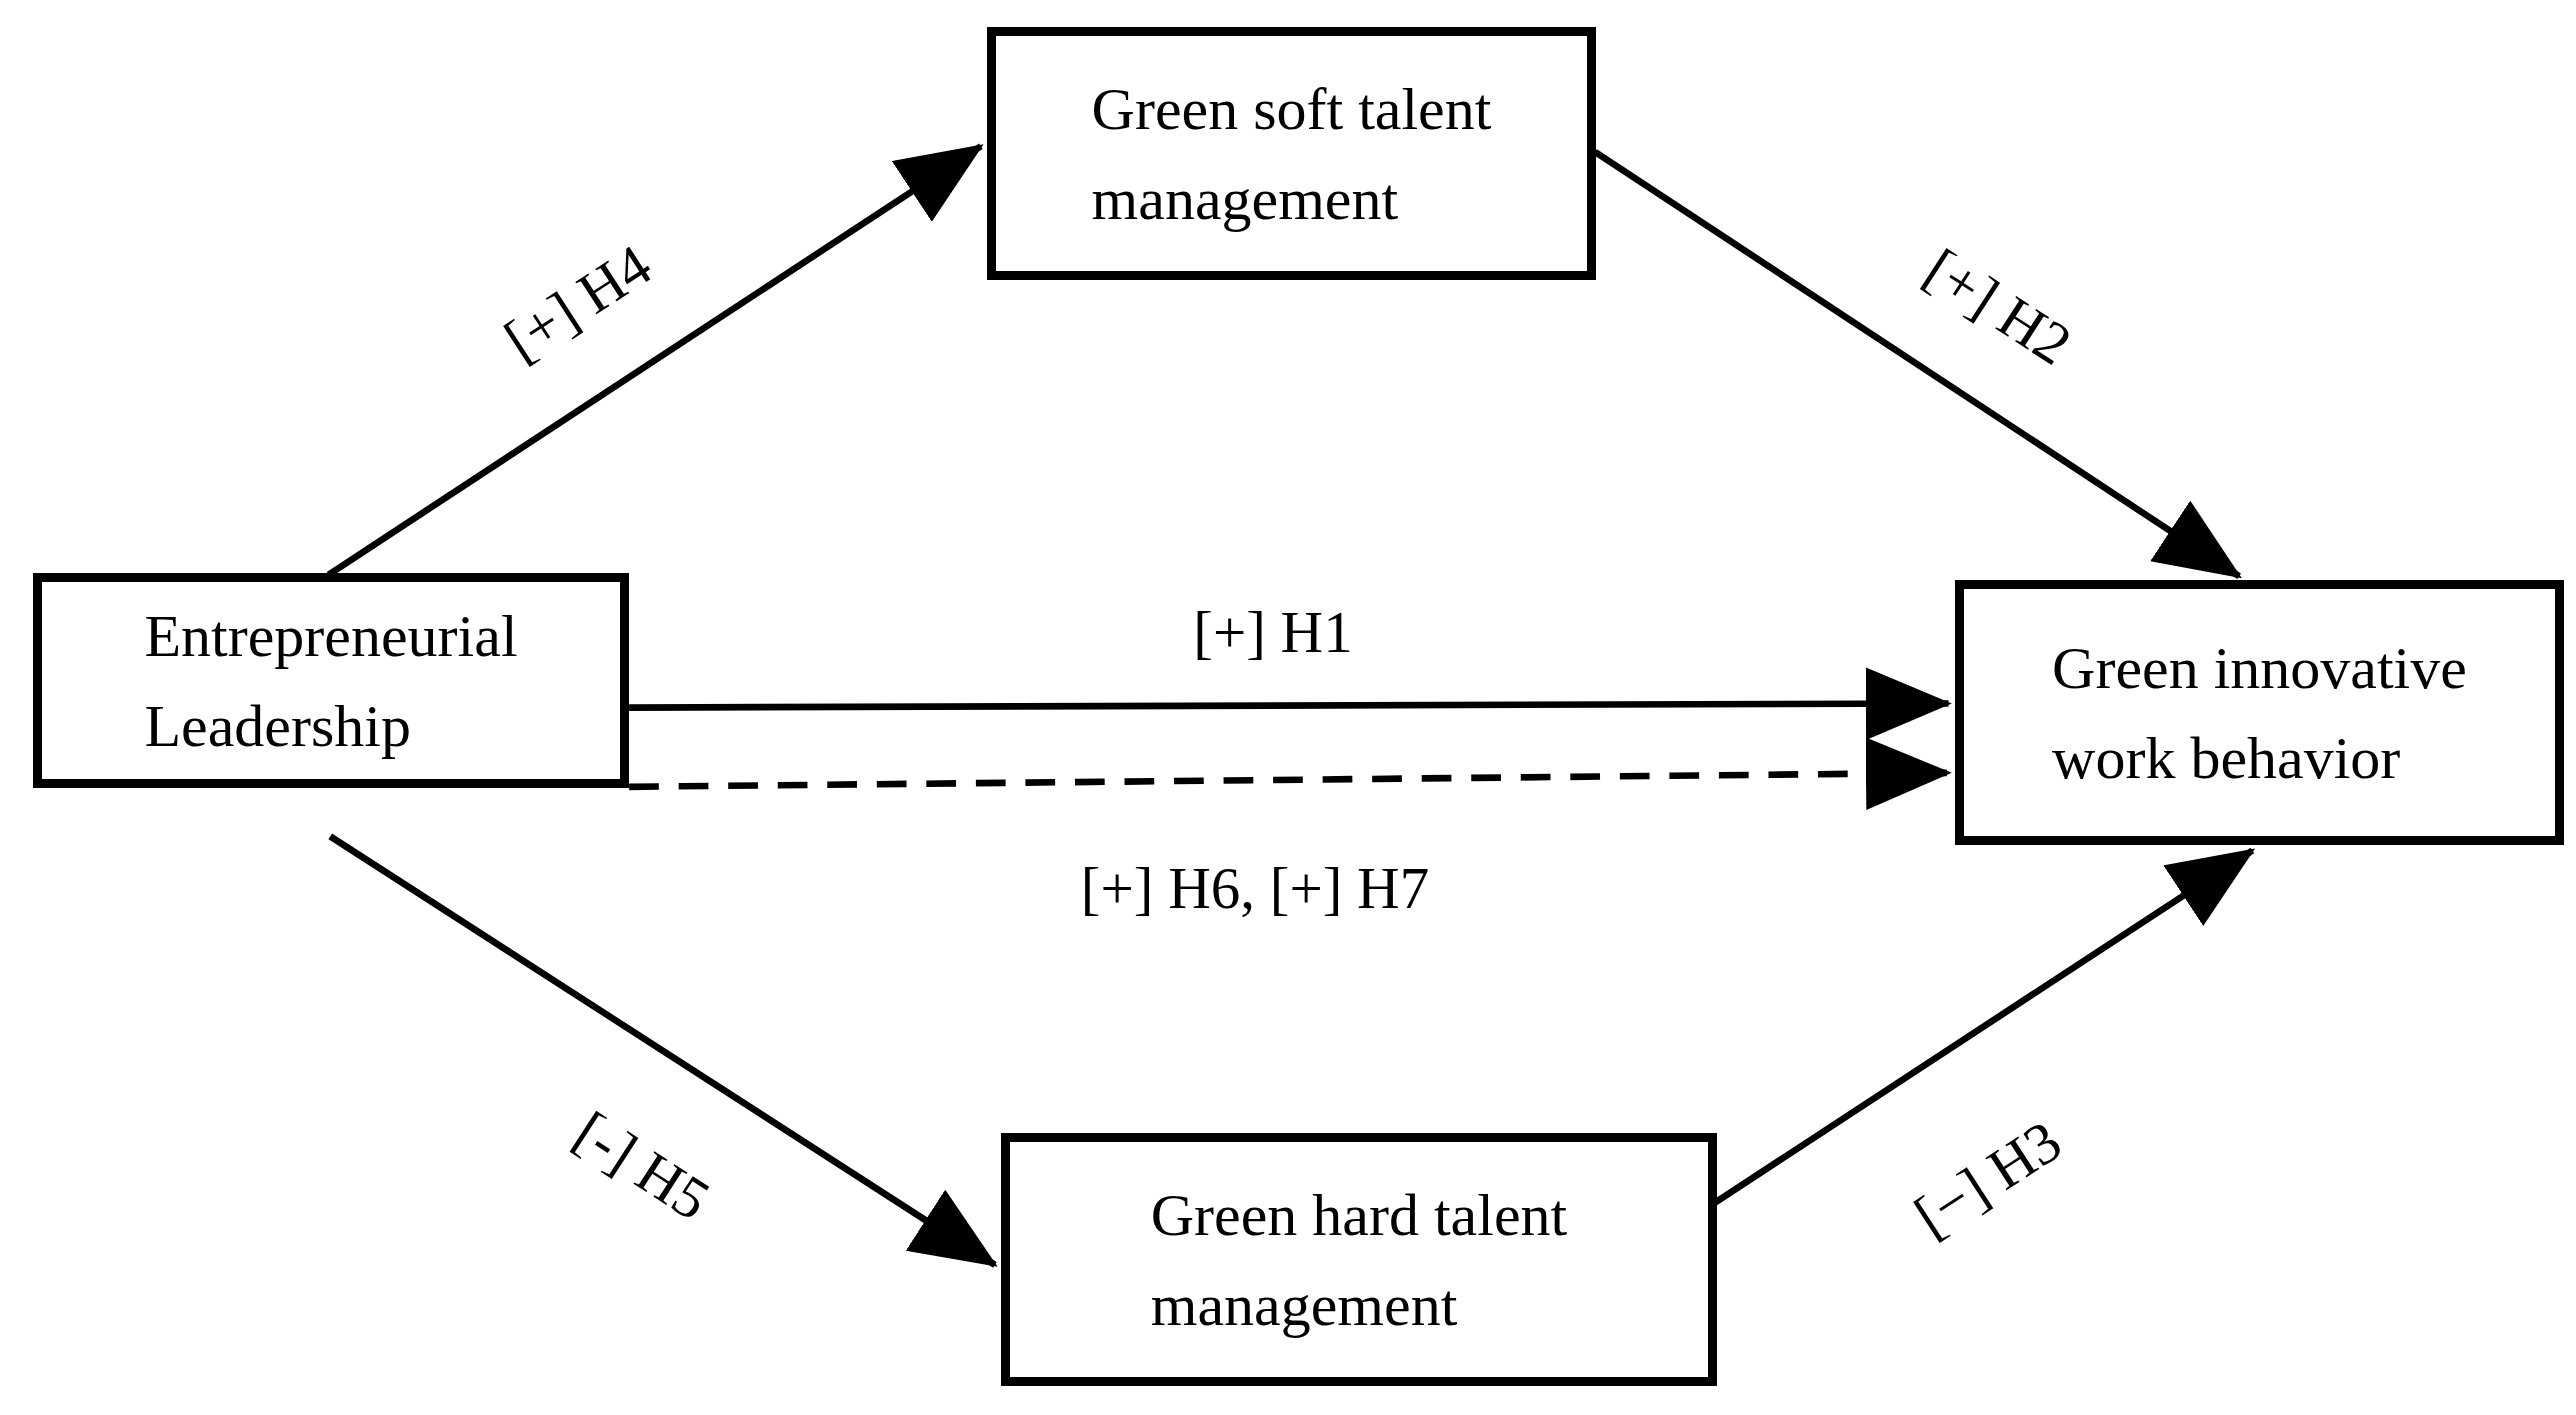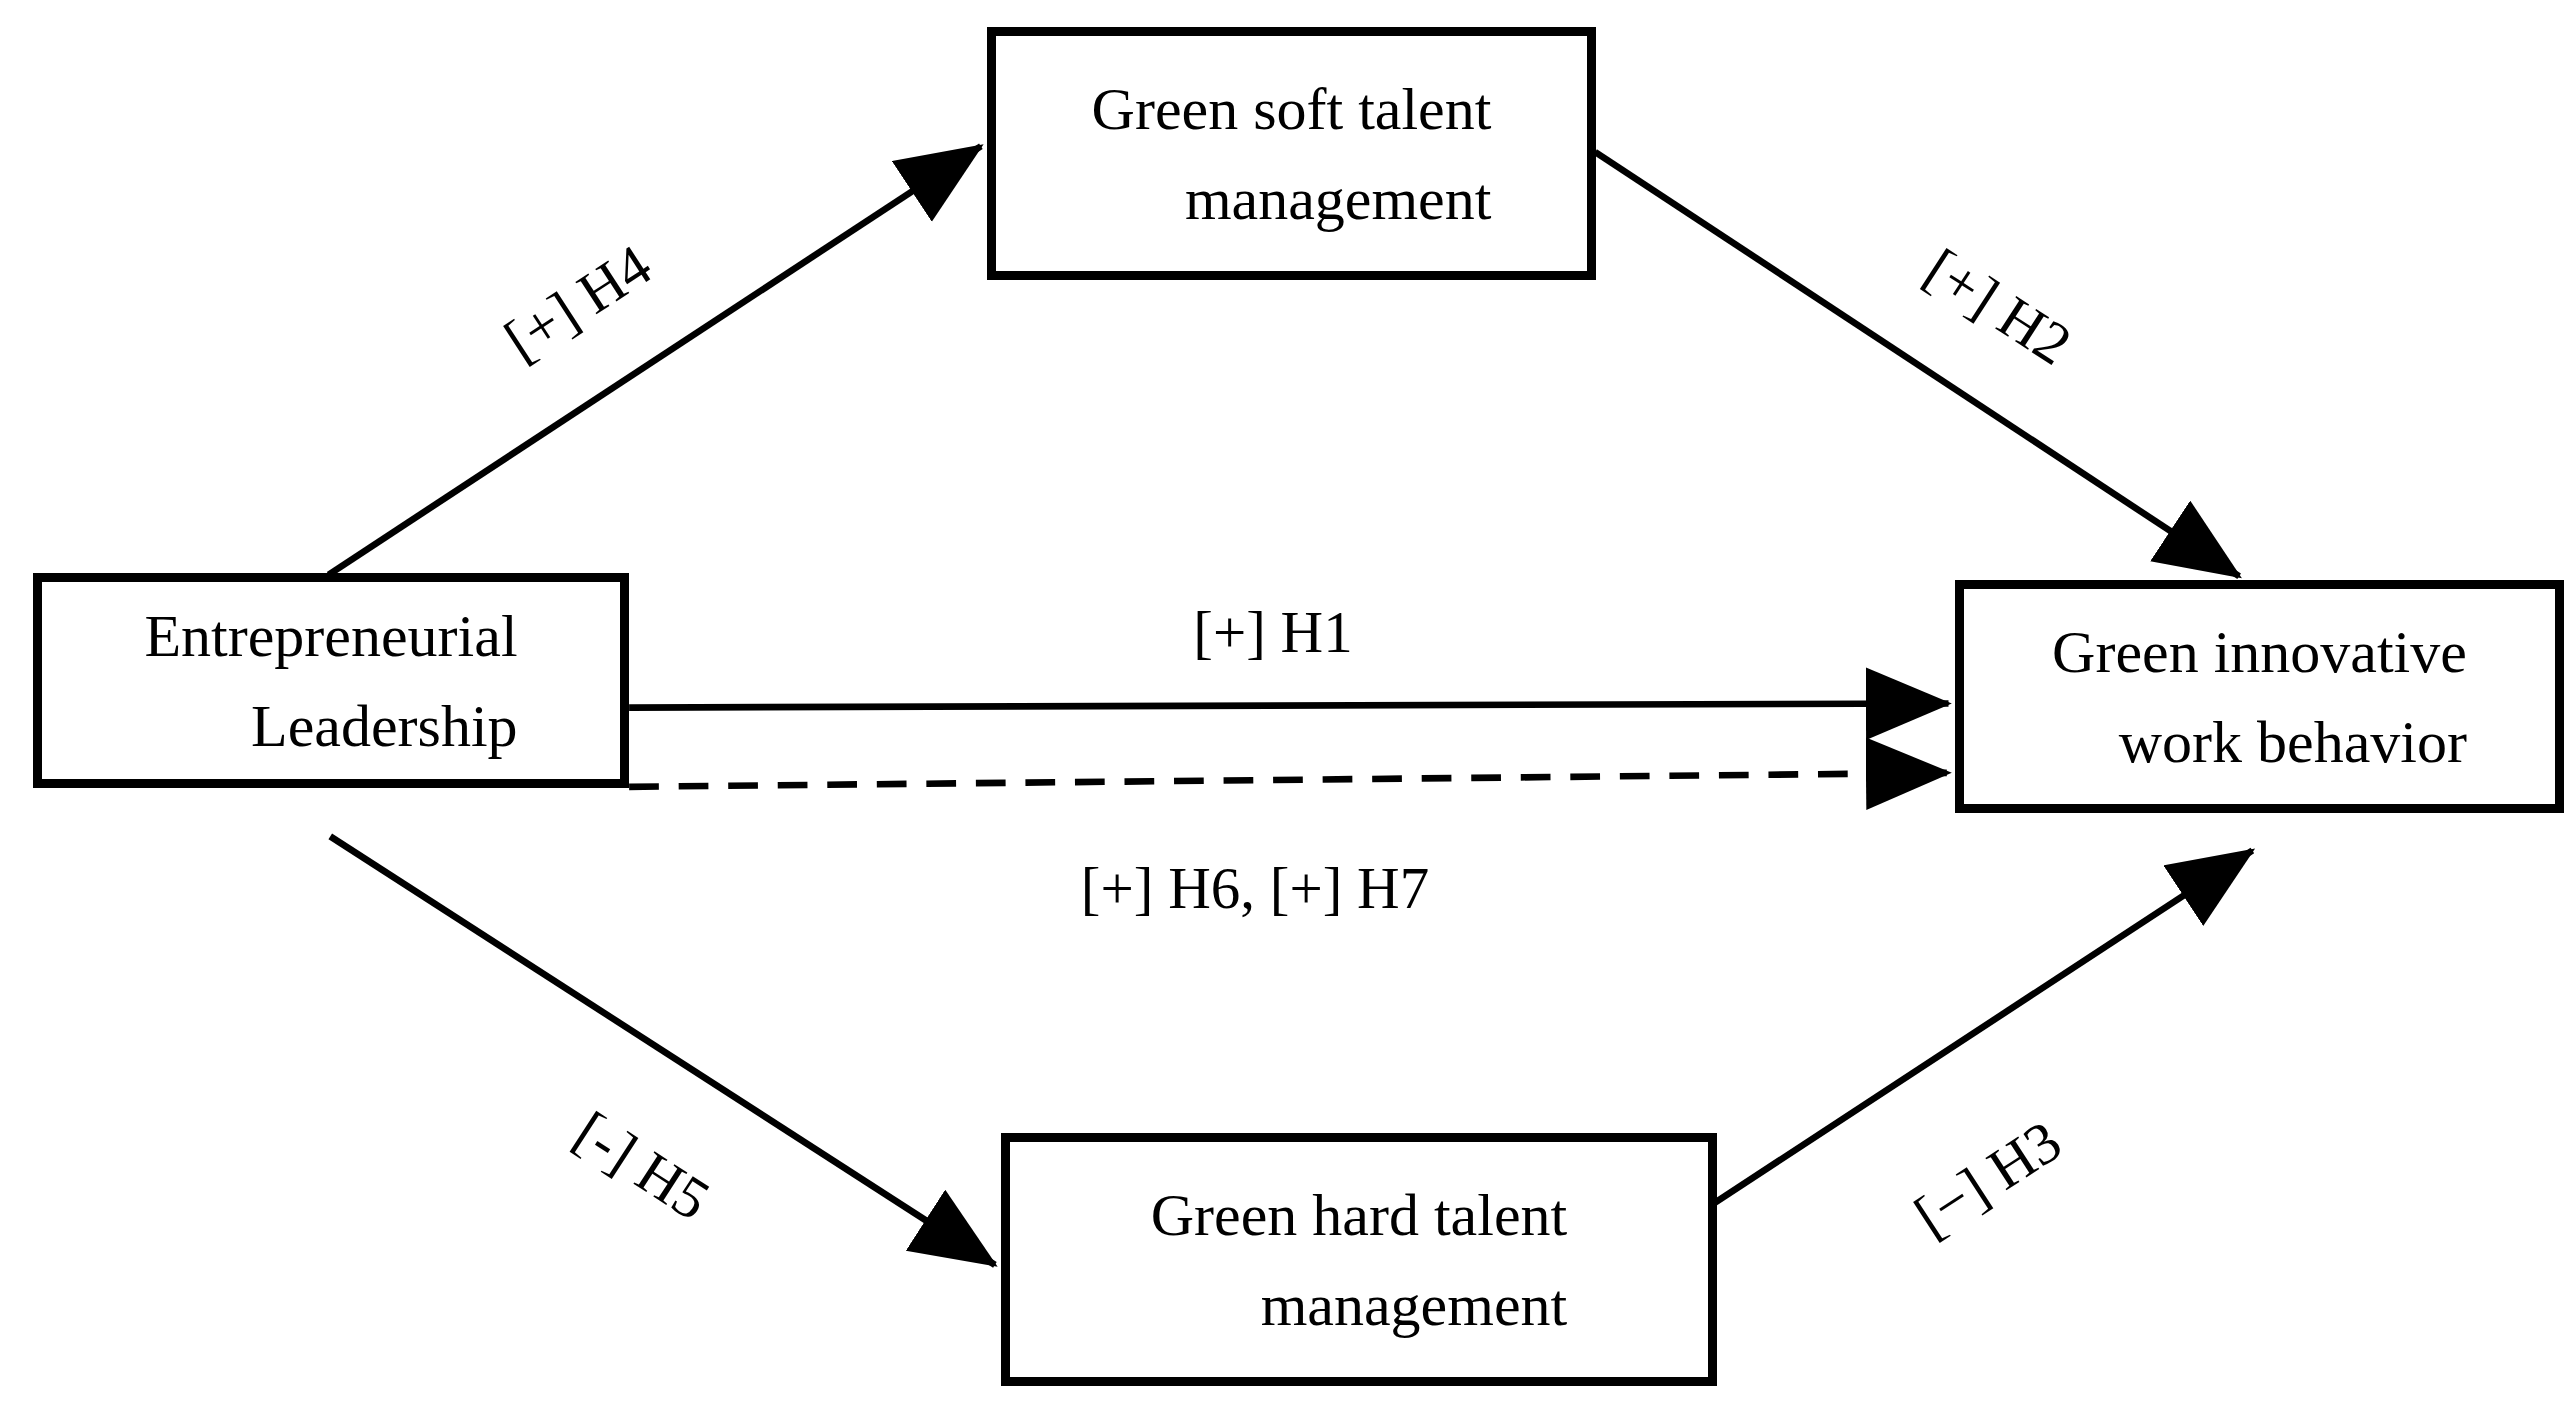--- a/index.html
+++ b/index.html
@@ -22,30 +22,30 @@
     height: 1416px;
   }
   .node {
     position: absolute;
     box-sizing: border-box;
     border: 9px solid #000000;
     background: #ffffff;
     display: flex;
     align-items: center;
     justify-content: center;
-    text-align: right;
+    text-align: left;
     font-size: 60px;
     line-height: 1.5;
     white-space: pre-line;
     z-index: 2;
   }
   .node-el   { left: 33px;   top: 573px;  width: 596px; height: 215px; }
   .node-gstm { left: 987px; top: 27px;   width: 609px; height: 253px; }
   .node-ghtm { left: 1001px; top: 1133px; width: 716px; height: 253px; }
-  .node-giwb { left: 1955px; top: 580px;  width: 609px; height: 233px; }
+  .node-giwb { left: 1955px; top: 580px;  width: 609px; height: 265px; }
   .edge-label {
     position: absolute;
     font-size: 59px;
     white-space: nowrap;
     z-index: 3;
     transform: translate(-50%, -50%);
   }
   .lbl-h4  { left: 578px;  top: 303px;  transform: translate(-50%,-50%) rotate(-33deg); }
   .lbl-h2  { left: 1998px; top: 307px;  transform: translate(-50%,-50%) rotate(33deg); }
   .lbl-h1  { left: 1273px; top: 632px; }

